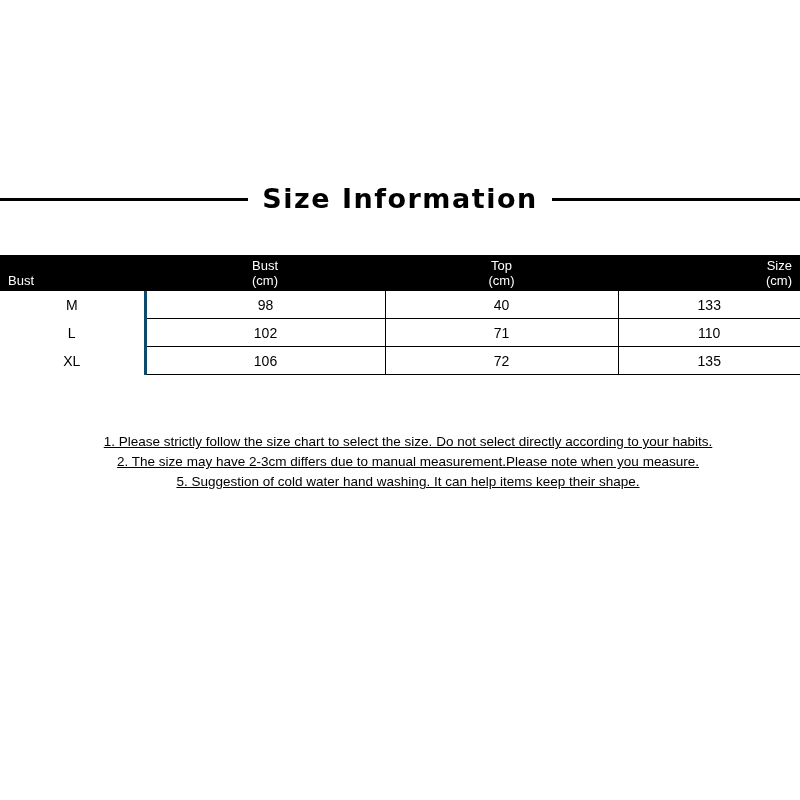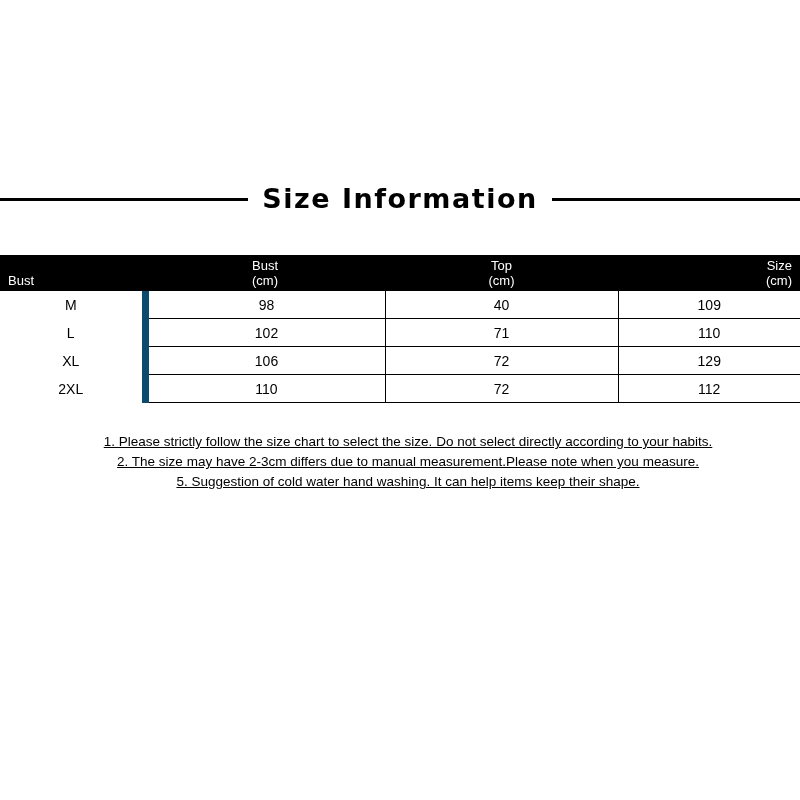--- a/index.html
+++ b/index.html
@@ -102,21 +102,21 @@
     vertical-align: middle;
     height: 27px;
   }
   .cell-size {
     text-align: center;
     font-size: 14px;
     border-bottom: none;
     vertical-align: middle;
   }
   .cell-bust {
-    border-left: 7px solid #0c4a6e;
+    border-left: 3px solid #0c4a6e;
     border-right: 1px solid #000000;
   }
   .cell-top {
     border-right: 1px solid #000000;
   }
   .cell-pants {
     border-right: none;
   }
 
   
@@ -170,39 +170,33 @@
             <span>Size</span>
             <span class="unit">(cm)</span>
           </th>
         </tr>
       </thead>
       <tbody>
         <tr class="body-row">
           <td class="cell-size">M</td>
           <td class="cell cell-bust">98</td>
           <td class="cell cell-top">40</td>
-          <td class="cell cell-pants">109</td>
+          <td class="cell cell-pants">133</td>
         </tr>
         <tr class="body-row">
           <td class="cell-size">L</td>
           <td class="cell cell-bust">102</td>
           <td class="cell cell-top">71</td>
           <td class="cell cell-pants">110</td>
         </tr>
         <tr class="body-row">
           <td class="cell-size">XL</td>
           <td class="cell cell-bust">106</td>
           <td class="cell cell-top">72</td>
-          <td class="cell cell-pants">129</td>
-        </tr>
-        <tr class="body-row">
-          <td class="cell-size">2XL</td>
-          <td class="cell cell-bust">110</td>
-          <td class="cell cell-top">72</td>
-          <td class="cell cell-pants">112</td>
+          <td class="cell cell-pants">135</td>
         </tr>
       </tbody>
     </table>
   </div>
 
   <div class="notes">
     <div>1. Please strictly follow the size chart  to select the size. Do not select directly according to your habits.</div>
     <div>2. The size may have 2-3cm differs due to manual measurement.Please note when you measure.</div>
     <div>5. Suggestion of cold water hand washing. It can help items keep their shape.</div>
   </div>

